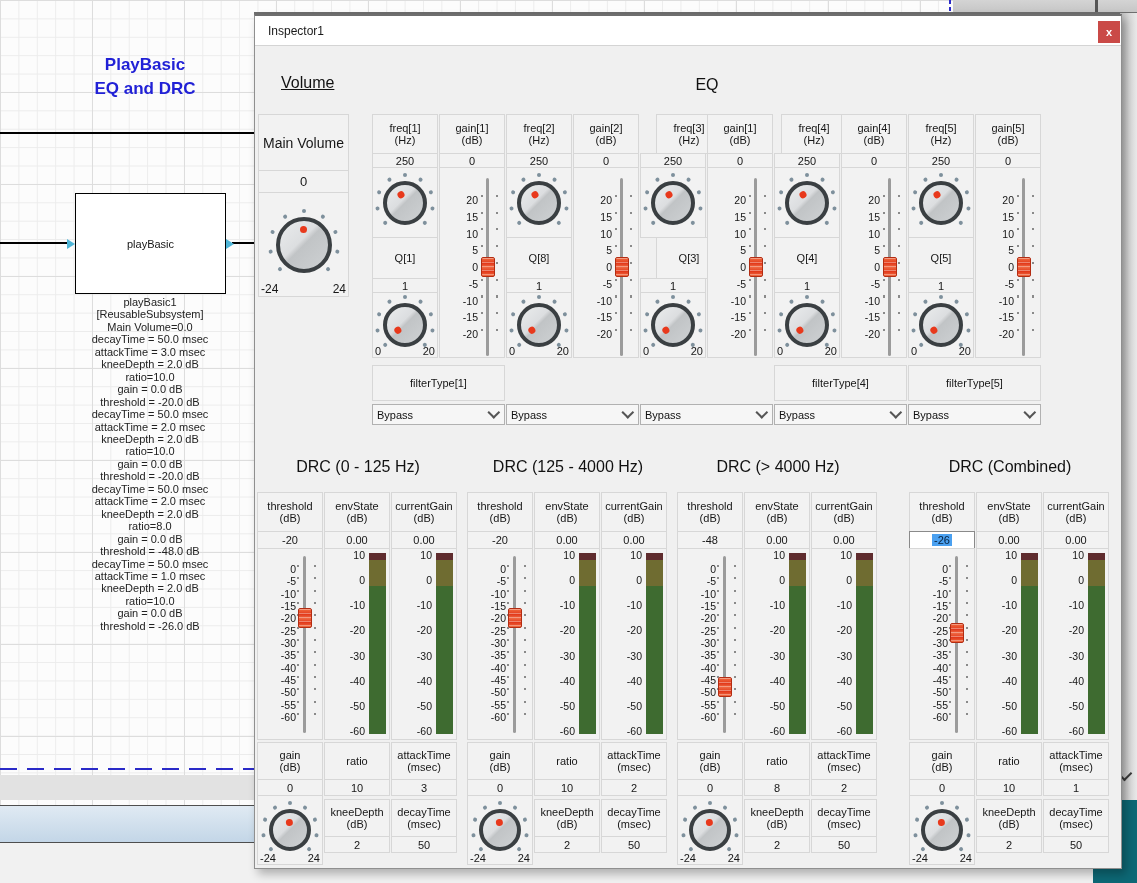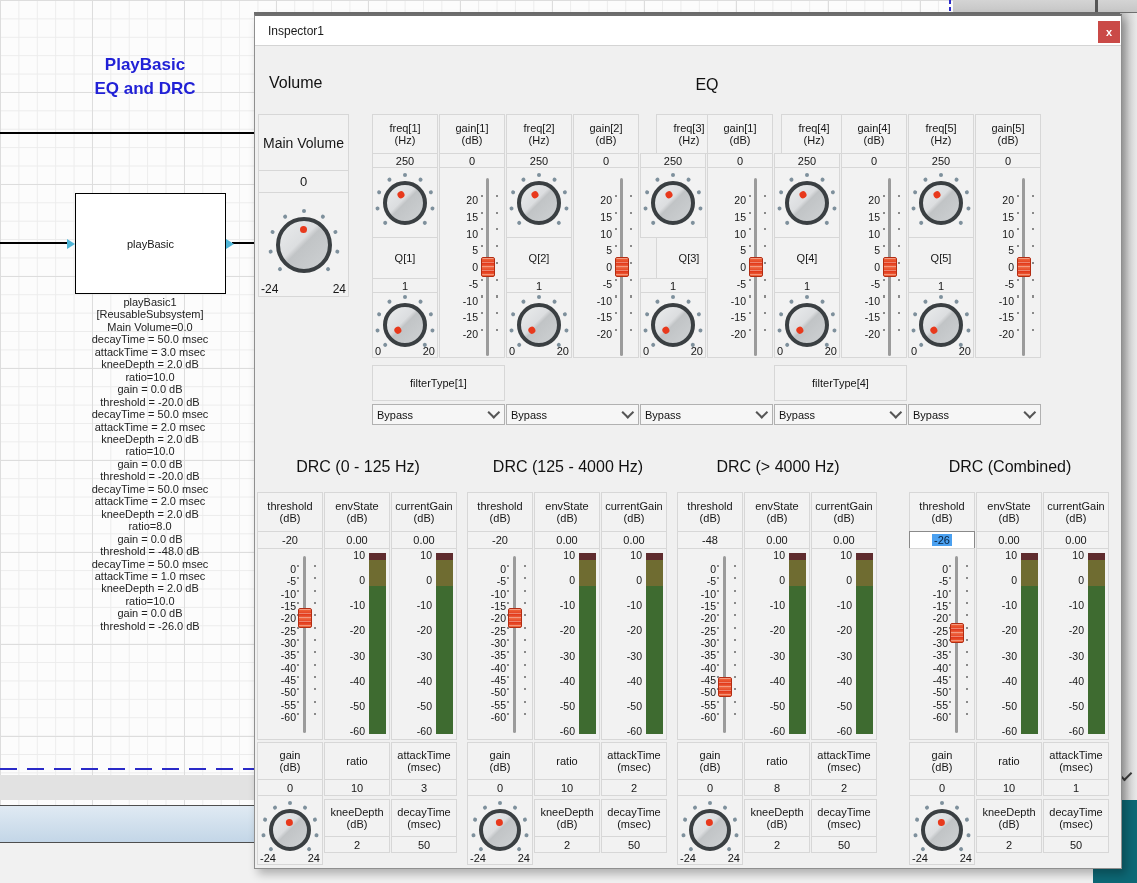--- a/index.html
+++ b/index.html
@@ -55,21 +55,21 @@
     border:1px solid #8f8f8f;border-top:2px solid #6e6e6e;box-sizing:content-box;
     box-shadow:4px 5px 9px rgba(0,0,0,.28);}
   .titlebar{position:absolute;left:0;top:0;width:100%;height:30px;background:#fff;
     border-bottom:1px solid #d4d4d4;box-sizing:border-box;}
   .win-title{position:absolute;left:13px;top:8px;font-size:12px;color:#1a1a1a;}
   .close-btn{position:absolute;right:1px;top:5px;width:22px;height:22px;background:#ca4a47;
     color:#fff;border:0;font:bold 11px "Liberation Sans",sans-serif;line-height:22px;
     text-align:center;padding:0;cursor:default;}
 
   .sec-heading{position:absolute;font-size:16px;color:#111;}
-  .volume-h{left:14px;top:58px;}
+  .volume-h{left:26px;top:58px;text-decoration:underline;}
   .eq-h{left:117px;top:60px;width:670px;text-align:center;}
 
   
   .cell{position:absolute;background:#f2f2f2;border:1px solid #d7d7d7;box-sizing:border-box;}
   .hdr{font-size:11px;line-height:12.5px;display:flex;flex-direction:column;
        align-items:center;justify-content:center;text-align:center;}
   .val{font-size:11px;display:flex;align-items:center;justify-content:center;}
   .lbl{font-size:11px;display:flex;align-items:center;justify-content:center;}
   .kcell{display:flex;align-items:center;justify-content:center;}
   .kmin{position:absolute;left:2px;bottom:0;font-size:11px;}
@@ -303,21 +303,21 @@
               <i style="--ta: 0deg;"></i>
               <i style="--ta: 33.75deg;"></i>
               <i style="--ta: 67.5deg;"></i>
               <i style="--ta: 101.25deg;"></i>
               <i style="--ta: 135deg;"></i>
             </span>
             <span class="face"></span>
             <span class="ind"></span>
           </div>
       </div>
-      <div class="cell lbl" style="left:0;top:123px;width:66px;height:42px">Q[2]</div>
+      <div class="cell lbl" style="left:0;top:123px;width:66px;height:42px">Q[8]</div>
       <div class="cell val" style="left:0;top:164px;width:66px;height:15px">1</div>
       <div class="cell kcell" style="left:0;top:178px;width:66px;height:66px">
         <div class="knob" style="--kd:44px;--ka:-122deg">
             <span class="ticks">
               <i style="--ta: -135deg;"></i>
               <i style="--ta: -101.25deg;"></i>
               <i style="--ta: -67.5deg;"></i>
               <i style="--ta: -33.75deg;"></i>
               <i style="--ta: 0deg;"></i>
               <i style="--ta: 33.75deg;"></i>
@@ -563,20 +563,21 @@
             <span>-5</span>
             <span>-10</span>
             <span>-15</span>
             <span>-20</span>
           </div>
         <div class="dots" style="--step:16.75px;left:41px;top:27px;height:141px"></div>
         <div class="track" style="left:46px;top:10px;height:178px"></div>
         <div class="dots" style="--step:16.75px;left:56px;top:27px;height:141px"></div>
         <div class="handle" style="left:41px;top:89px"></div>
       </div>
+      <div class="cell lbl" style="left:0;top:251px;width:133px;height:36px">filterType[5]</div>
       <div class="dropdown" style="left:0;top:290px;width:133px;height:21px">
         <span>Bypass</span>
         <span class="dd-chev"></span>
       </div>
     </div>
 
     <div class="drc-g" style="left:2px">
       <div class="drc-h">DRC (0 - 125 Hz)</div>
       <div class="cell hdr" style="left:0;top:34px;width:66px;height:40px">
         <div>threshold</div>

